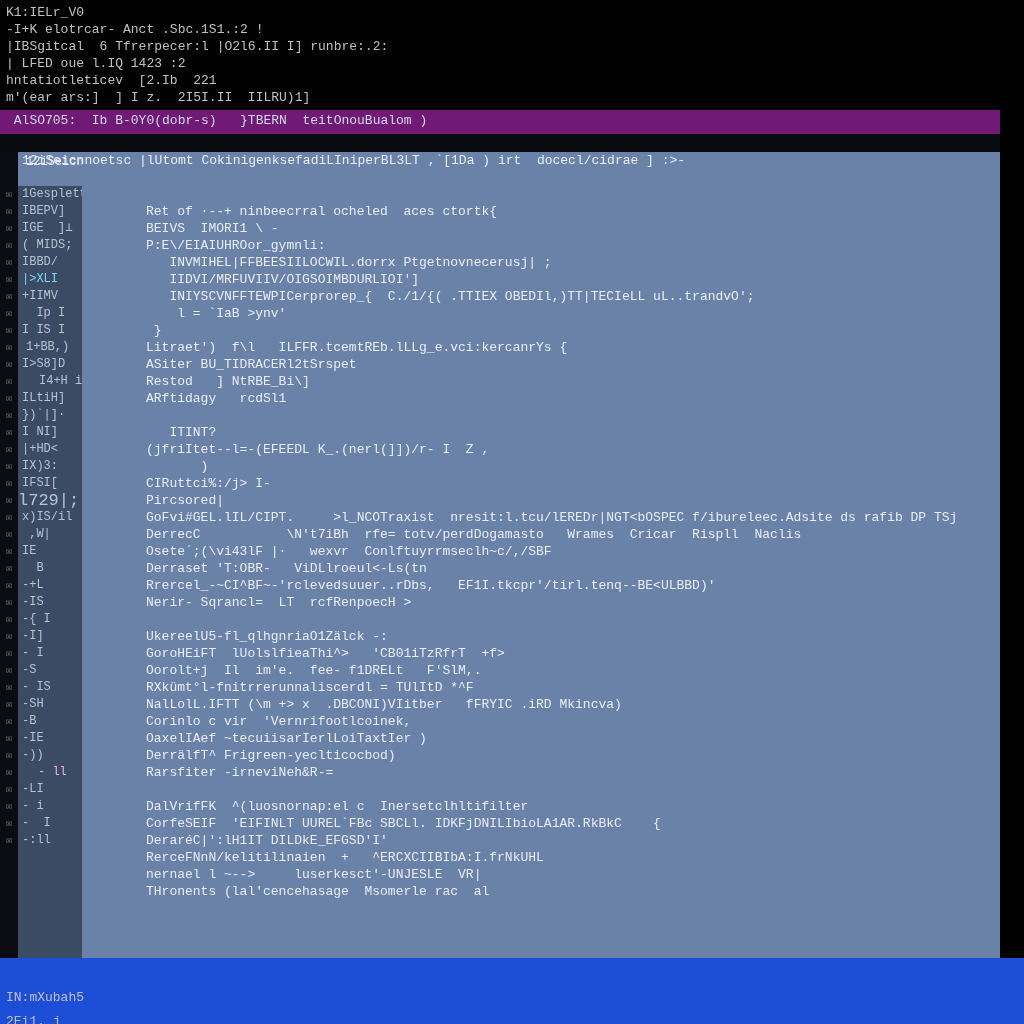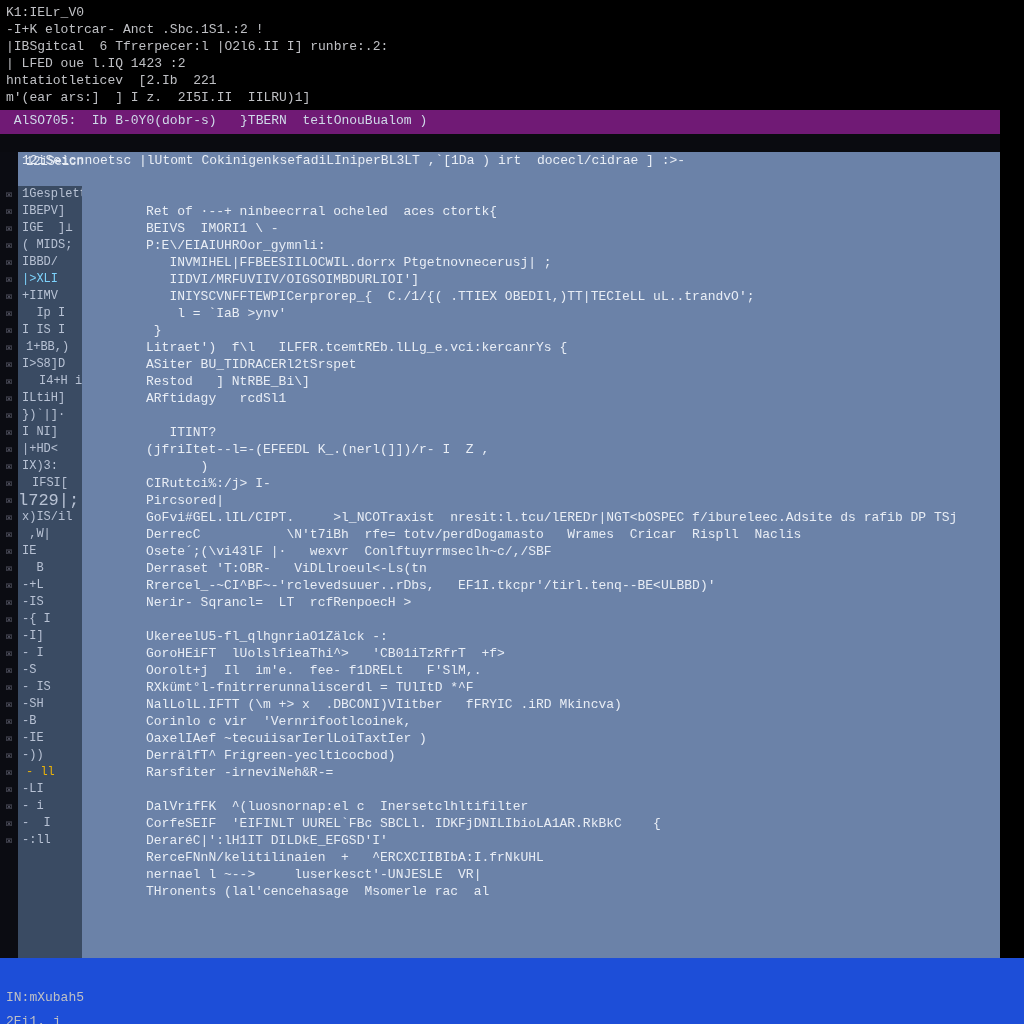--- a/index.html
+++ b/index.html
@@ -102,38 +102,38 @@
       <div style="height: 17px; padding-left: 4px; font-size: 12px; color: rgb(184, 194, 212); white-space: pre; overflow: hidden; font-family: Liberation Mono, monospace;">  Ip I</div>
       <div style="height: 17px; padding-left: 4px; font-size: 12px; color: rgb(184, 194, 212); white-space: pre; overflow: hidden;">I IS I</div>
       <div style="height: 17px; padding-left: 8px; font-size: 12px; color: rgb(184, 194, 212); white-space: pre; overflow: hidden;">1+BB,)</div>
       <div style="height: 17px; padding-left: 4px; font-size: 12px; color: rgb(184, 194, 212); white-space: pre; overflow: hidden;">I&gt;S8]D</div>
       <div style="height: 17px; padding-left: 21px; font-size: 12px; color: rgb(184, 194, 212); white-space: pre; overflow: hidden; text-align: right;">I4+H il</div>
       <div style="height: 17px; padding-left: 4px; font-size: 12px; color: rgb(184, 194, 212); white-space: pre; overflow: hidden;">ILtiH]</div>
       <div style="height: 17px; padding-left: 4px; font-size: 12px; color: rgb(184, 194, 212); white-space: pre; overflow: hidden;">})`|]·</div>
       <div style="height: 17px; padding-left: 4px; font-size: 12px; color: rgb(184, 194, 212); white-space: pre; overflow: hidden;">I NI]</div>
       <div style="height: 17px; padding-left: 4px; font-size: 12px; color: rgb(184, 194, 212); white-space: pre; overflow: hidden;">|+HD&lt;</div>
       <div style="height: 17px; padding-left: 4px; font-size: 12px; color: rgb(184, 194, 212); white-space: pre; overflow: hidden;">IX)3:</div>
-      <div style="height: 17px; padding-left: 4px; font-size: 12px; color: rgb(184, 194, 212); white-space: pre; overflow: hidden; margin-left: 10px;">IFSI[</div>
+      <div style="height: 17px; padding-left: 4px; font-size: 12px; color: rgb(184, 194, 212); white-space: pre; overflow: hidden;">IFSI[</div>
       <div style="height: 17px; font-size: 17px; color: rgb(184, 194, 212); white-space: pre; overflow: hidden;">l729|;</div>
       <div style="height: 17px; padding-left: 4px; font-size: 12px; color: rgb(184, 194, 212); white-space: pre; overflow: hidden;">x)IS/il</div>
       <div style="height: 17px; padding-left: 4px; font-size: 12px; color: rgb(184, 194, 212); white-space: pre; overflow: hidden;"> ,W|</div>
       <div style="height: 17px; padding-left: 4px; font-size: 12px; color: rgb(184, 194, 212); white-space: pre; overflow: hidden;">IE</div>
       <div style="height: 17px; padding-left: 4px; font-size: 12px; color: rgb(184, 194, 212); white-space: pre; overflow: hidden;">  B</div>
       <div style="height: 17px; padding-left: 4px; font-size: 12px; color: rgb(184, 194, 212); white-space: pre; overflow: hidden;">-+L</div>
       <div style="height: 17px; padding-left: 4px; font-size: 12px; color: rgb(184, 194, 212); white-space: pre; overflow: hidden;">-IS</div>
       <div style="height: 17px; padding-left: 4px; font-size: 12px; color: rgb(184, 194, 212); white-space: pre; overflow: hidden;">-{ I</div>
       <div style="height: 17px; padding-left: 4px; font-size: 12px; color: rgb(184, 194, 212); white-space: pre; overflow: hidden;">-I]</div>
       <div style="height: 17px; padding-left: 4px; font-size: 12px; color: rgb(184, 194, 212); white-space: pre; overflow: hidden;">- I</div>
       <div style="height: 17px; padding-left: 4px; font-size: 12px; color: rgb(184, 194, 212); white-space: pre; overflow: hidden;">-S</div>
       <div style="height: 17px; padding-left: 4px; font-size: 12px; color: rgb(184, 194, 212); white-space: pre; overflow: hidden;">- IS</div>
       <div style="height: 17px; padding-left: 4px; font-size: 12px; color: rgb(184, 194, 212); white-space: pre; overflow: hidden;">-SH</div>
       <div style="height: 17px; padding-left: 4px; font-size: 12px; color: rgb(184, 194, 212); white-space: pre; overflow: hidden;">-B</div>
       <div style="height: 17px; padding-left: 4px; font-size: 12px; color: rgb(184, 194, 212); white-space: pre; overflow: hidden;">-IE</div>
       <div style="height: 17px; padding-left: 4px; font-size: 12px; color: rgb(184, 194, 212); white-space: pre; overflow: hidden;">-))</div>
-      <div style="height: 17px; padding-left: 8px; font-size: 12px; color: #eab308; white-space: pre; overflow: hidden;">- ll</div>
+      <div style="height: 17px; padding-left: 20px; font-size: 12px; color: #f0abfc; white-space: pre; overflow: hidden;">- ll</div>
       <div style="height: 17px; padding-left: 4px; font-size: 12px; color: rgb(184, 194, 212); white-space: pre; overflow: hidden;">-LI</div>
       <div style="height: 17px; padding-left: 4px; font-size: 12px; color: rgb(184, 194, 212); white-space: pre; overflow: hidden;">- i</div>
       <div style="height: 17px; padding-left: 4px; font-size: 12px; color: rgb(184, 194, 212); white-space: pre; overflow: hidden;">-  I</div>
       <div style="height: 17px; padding-left: 4px; font-size: 12px; color: rgb(184, 194, 212); white-space: pre; overflow: hidden;">-:ll</div>
     </div>
 
   <div style="position:absolute;left:82px;top:34px;right:0;bottom:0;background:#6b82a8;color:#e8edf5;white-space:pre;overflow:hidden;padding-left:64px;pointer-events:auto" id="code"><div style="height: 17px;"></div><div style="height: 17px;">Ret of ·--+ ninbeecrral ocheled  aces ctortk{</div><div style="height: 17px;">BEIVS  IMORI1 \ -</div><div style="height: 17px;">P:E\/EIAIUHROor_gymnli:</div><div style="height: 17px;">   INVMIHEL|FFBEESIILOCWIL.dorrx Ptgetnovnecerusj| ;</div><div style="height: 17px;">   IIDVI/MRFUVIIV/OIGSOIMBDURLIOI']</div><div style="height: 17px;">   INIYSCVNFFTEWPICerprorep_{  C./1/{( .TTIEX OBEDIl,)TT|TECIeLL uL..trandvO';</div><div style="height: 17px;">    l = `IaB &gt;ynv'</div><div style="height: 17px;"> }</div><div style="height: 17px;">Litraet')  f\l   ILFFR.tcemtREb.lLLg_e.vci:kercanrYs {</div><div style="height: 17px;">ASiter BU_TIDRACERl2tSrspet</div><div style="height: 17px;">Restod   ] NtRBE_Bi\]</div><div style="height: 17px;">ARftidagy   rcdSl1</div><div style="height: 17px;"></div><div style="height: 17px;">   ITINT?</div><div style="height: 17px;">(jfriItet--l=-(EFEEDL K_.(nerl(]])/r- I  Z ,</div><div style="height: 17px;">       )</div><div style="height: 17px;">CIRuttci%:/j&gt; I-</div><div style="height: 17px;">Pircsored|</div><div style="height: 17px;">GoFvi#GEL.lIL/CIPT.     &gt;l_NCOTraxist  nresit:l.tcu/lEREDr|NGT&lt;bOSPEC f/ibureleec.Adsite ds rafib DP TSj</div><div style="height: 17px;">DerrecC           \N't7iBh  rfe= totv/perdDogamasto   Wrames  Cricar  Rispll  Naclis</div><div style="height: 17px;">Osete´;(\vi43lF |·   wexvr  Conlftuyrrmseclh~c/,/SBF</div><div style="height: 17px;">Derraset 'T:OBR-   ViDLlroeul&lt;-Ls(tn</div><div style="height: 17px;">Rrercel_-~CI^BF~-'rclevedsuuer..rDbs,   EF1I.tkcpr'/tirl.tenq--BE&lt;ULBBD)'</div><div style="height: 17px;">Nerir- Sqrancl=  LT  rcfRenpoecH &gt;</div><div style="height: 17px;"></div><div style="height: 17px;">UkereelU5-fl_qlhgnriaO1Zälck -:</div><div style="height: 17px;">GoroHEiFT  lUolslfieaThi^&gt;   'CB01iTzRfrT  +f&gt;</div><div style="height: 17px;">Oorolt+j  Il  im'e.  fee- f1DRELt   F'SlM,.</div><div style="height: 17px;">RXkümt°l-fnitrrerunnaliscerdl = TUlItD *^F</div><div style="height: 17px;">NalLolL.IFTT (\m +&gt; x  .DBCONI)VIitber   fFRYIC .iRD Mkincva)</div><div style="height: 17px;">Corinlo c vir  'Vernrifootlcoinek,</div><div style="height: 17px;">OaxelIAef ~tecuiisarIerlLoiTaxtIer )</div><div style="height: 17px;">DerrälfT^ Frigreen-yeclticocbod)</div><div style="height: 17px;">Rarsfiter -irneviNeh&amp;R-=</div><div style="height: 17px;"></div><div style="height: 17px;">DalVrifFK  ^(luosnornap:el c  Inersetclhltifilter</div><div style="height: 17px;">CorfeSEIF  'EIFINLT UUREL`FBc SBCLl. IDKFjDNILIbioLA1AR.RkBkC    {</div><div style="height: 17px;">DeraréC|':lH1IT DILDkE_EFGSD'I'</div><div style="height: 17px;">RerceFNnN/kelitilinaien  +   ^ERCXCIIBIbA:I.frNkUHL</div><div style="height: 17px;">nernael l ~--&gt;     luserkesct'-UNJESLE  VR|</div><div style="height: 17px;">THronents (lal'cencehasage  Msomerle rac  al</div></div>
 </div>
 
 <div class="statusbar" id="sbar">

